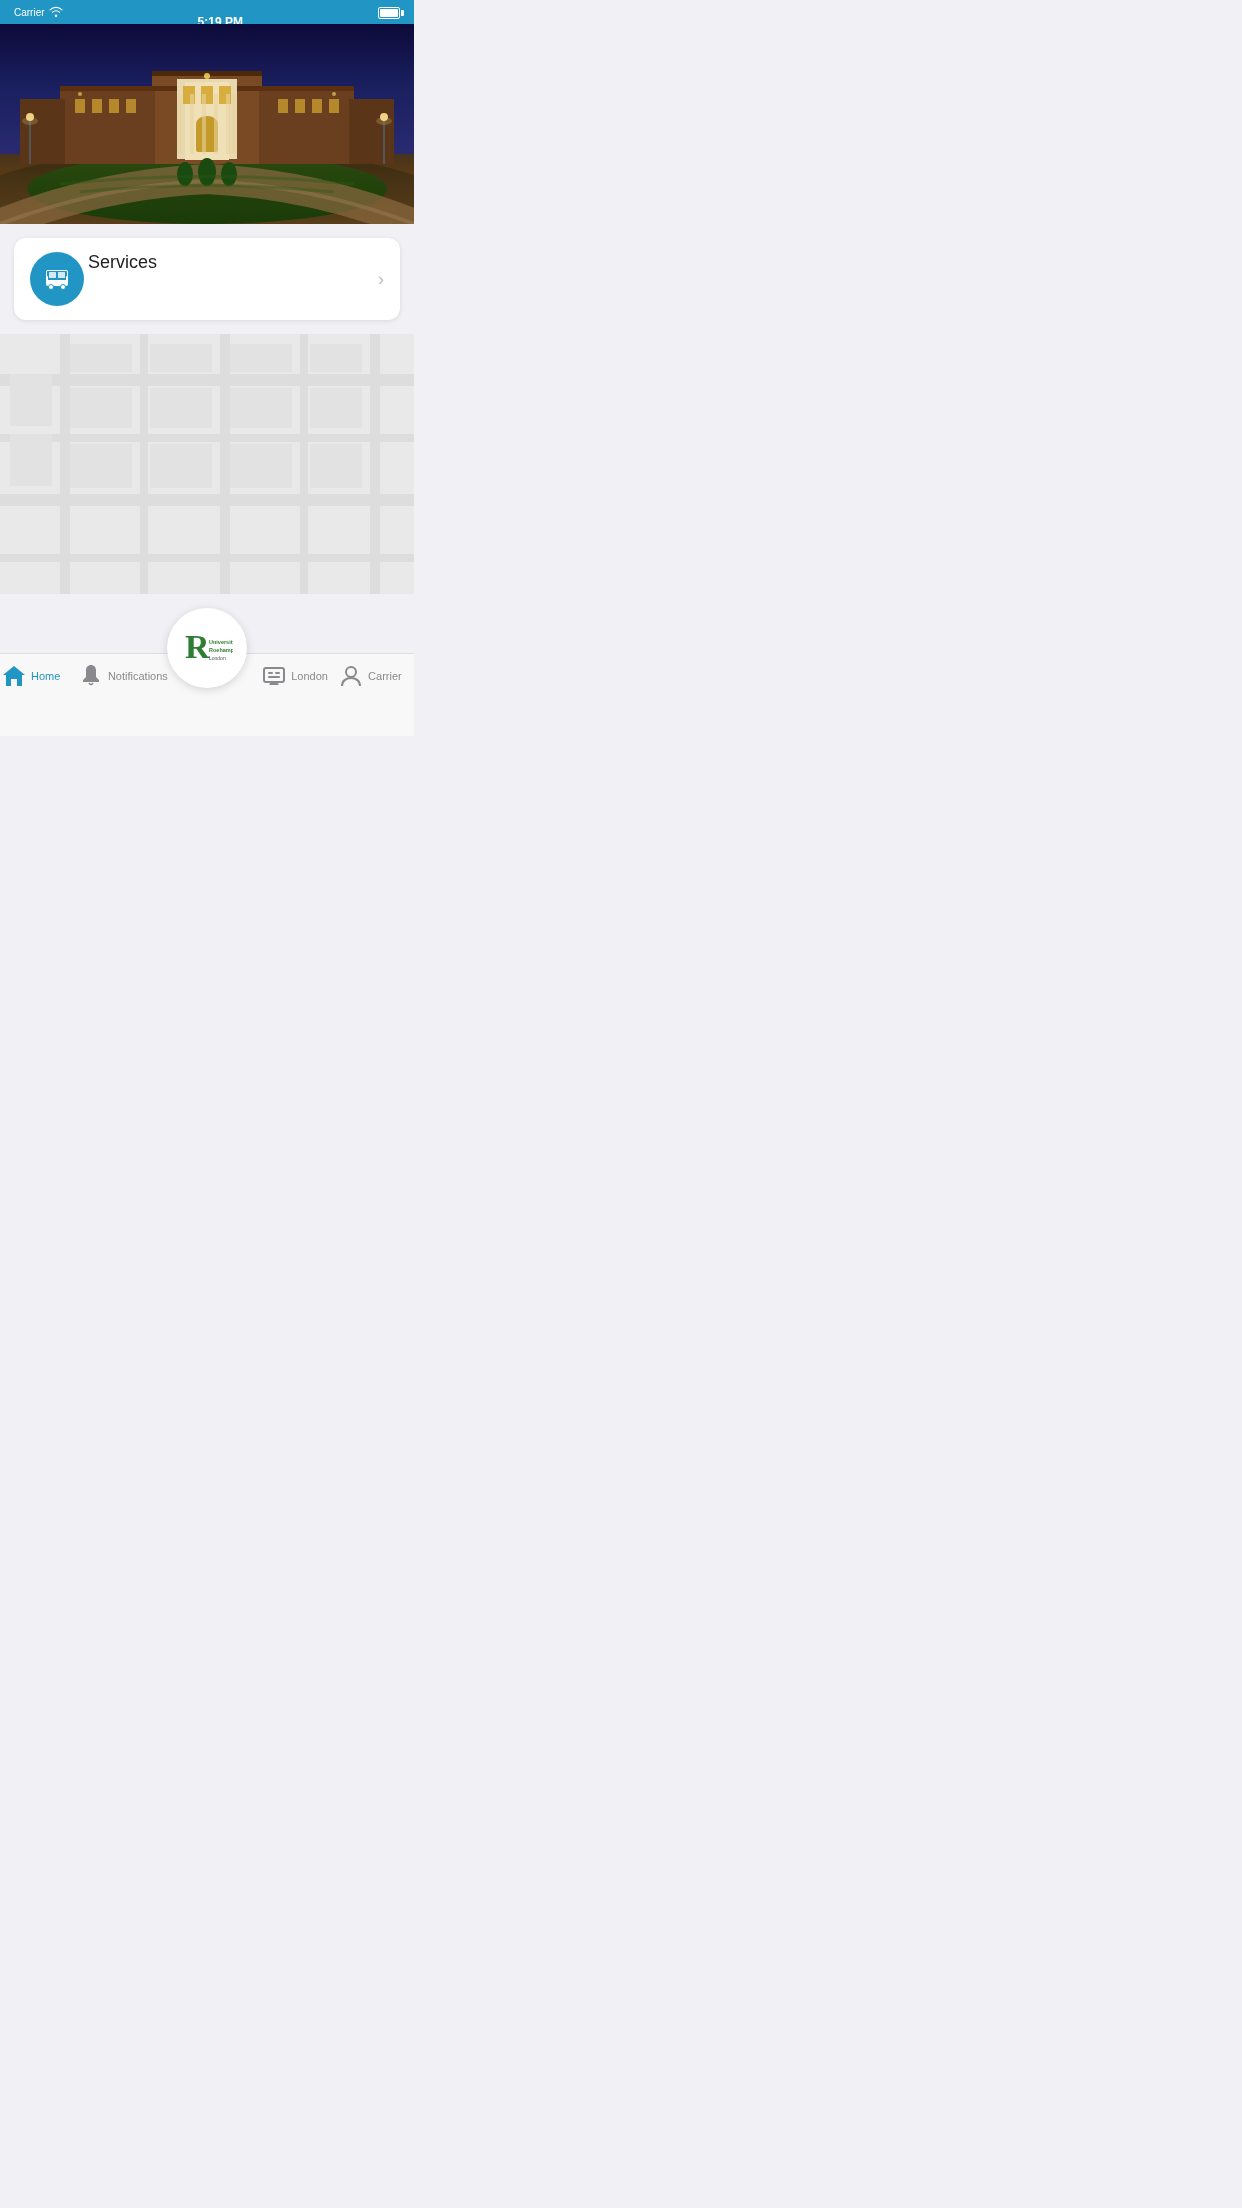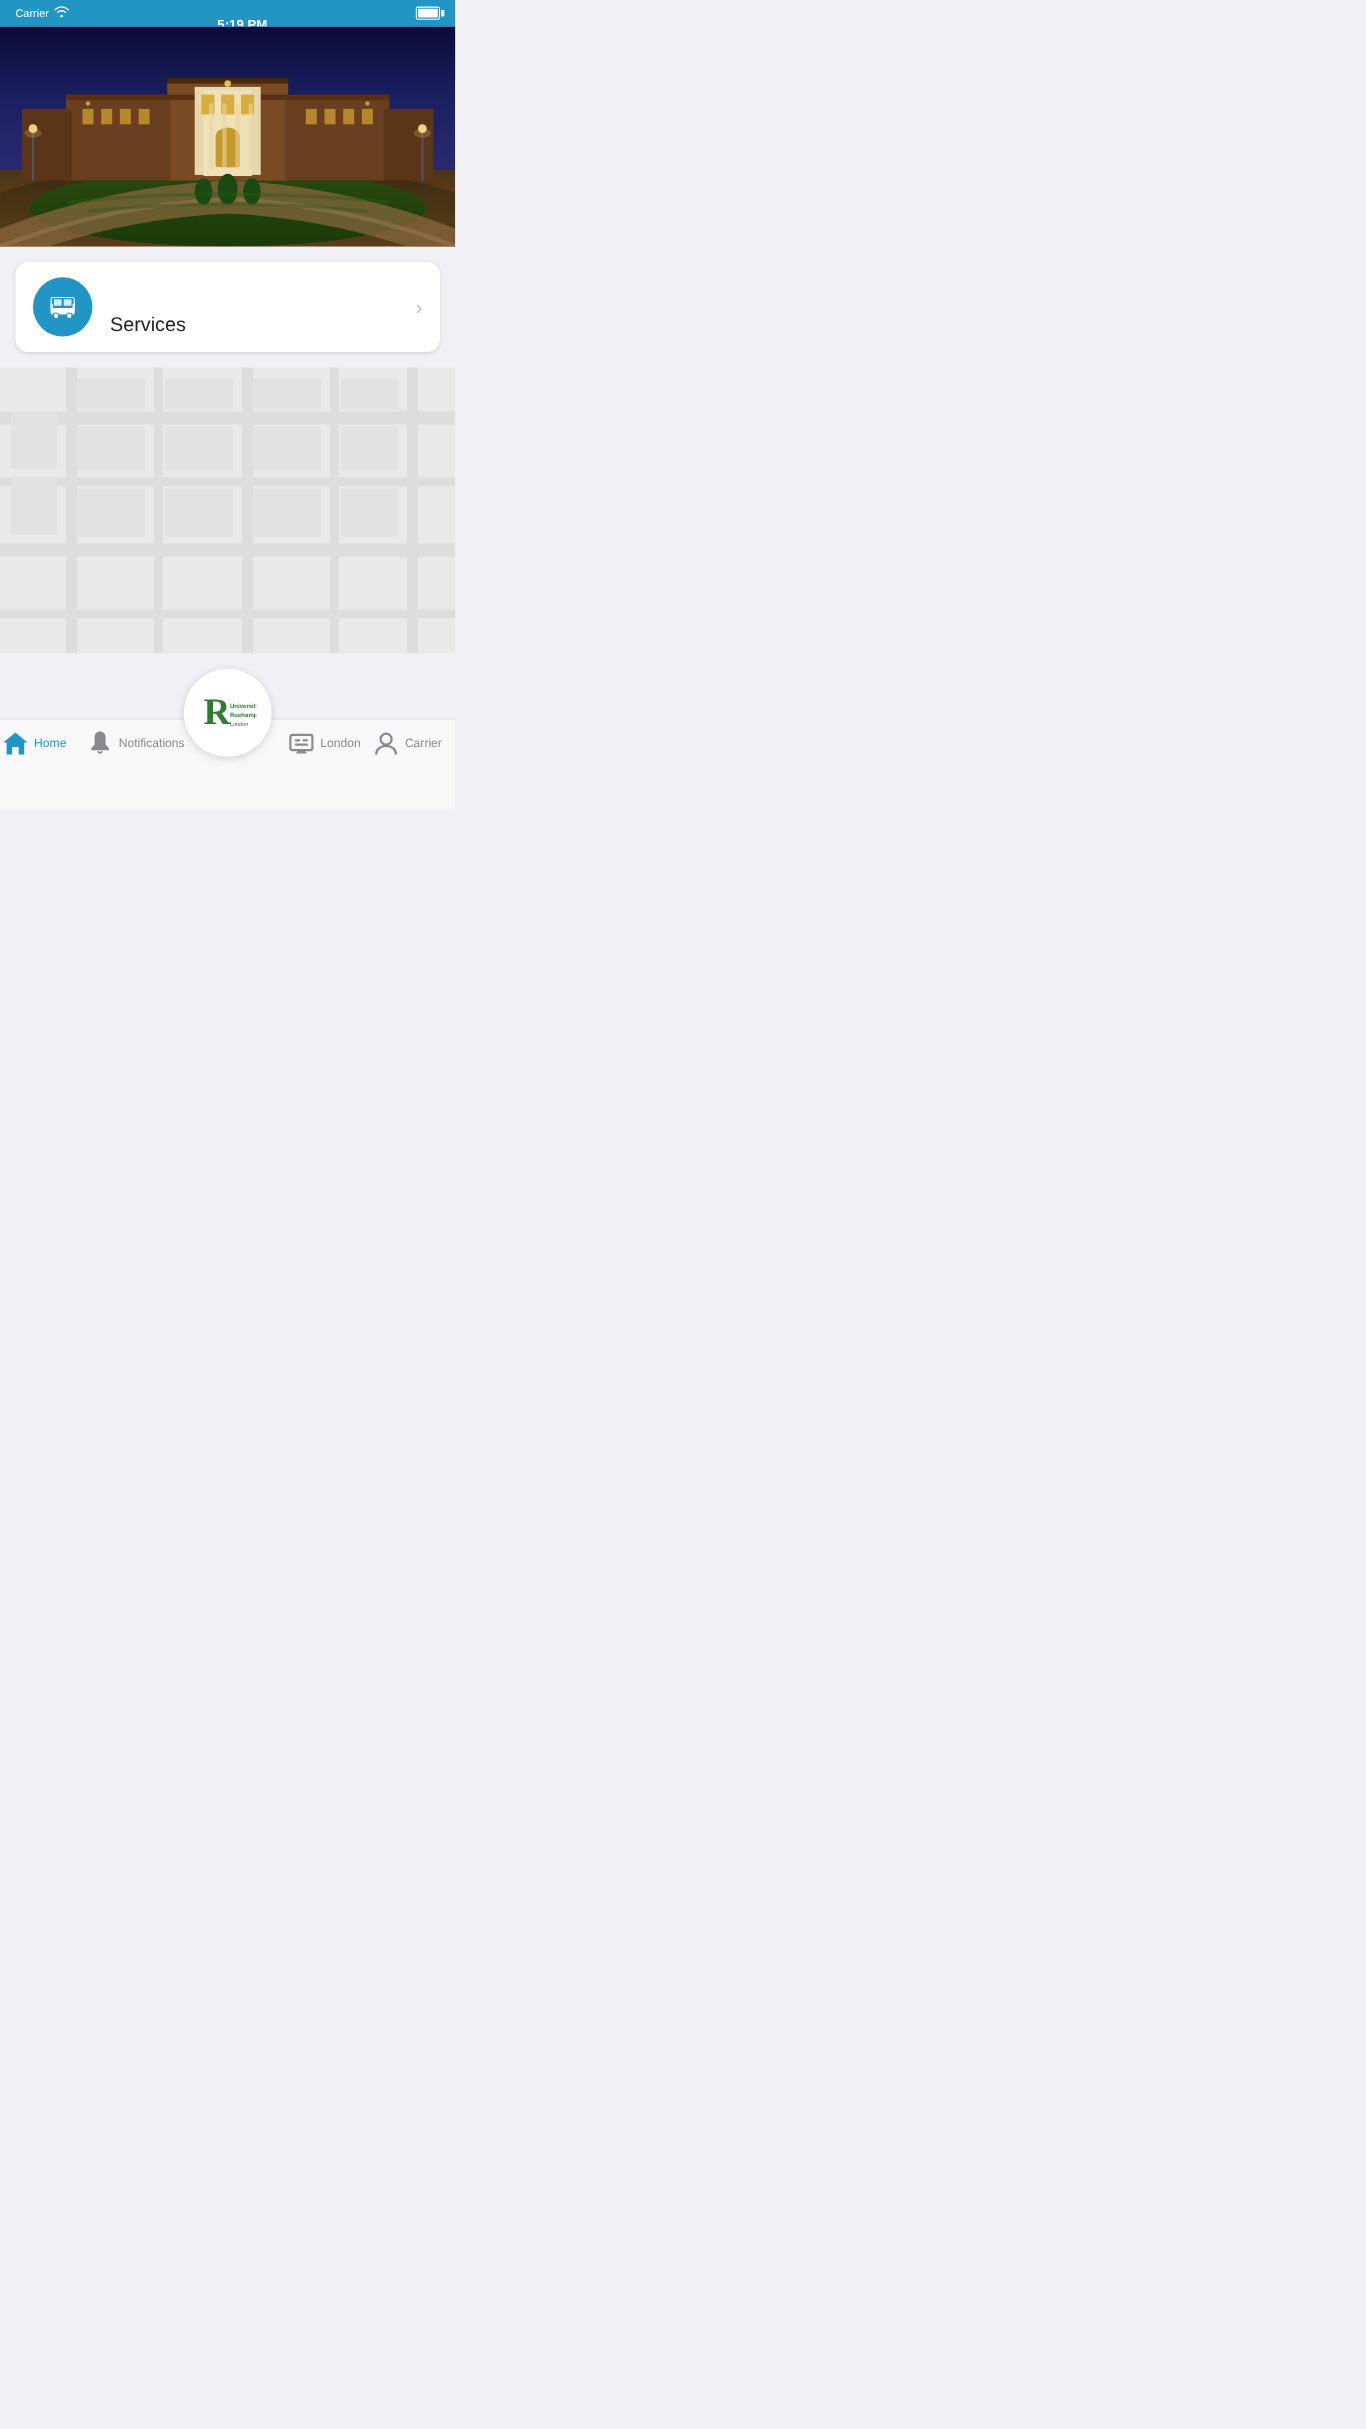--- a/index.html
+++ b/index.html
@@ -106,22 +106,22 @@
       border-radius: 12px;
       padding: 14px 16px;
       display: flex;
       align-items: center;
       justify-content: space-between;
       box-shadow: 0 1px 4px rgba(0,0,0,0.1);
       cursor: pointer;
     }
     .services-left {
       display: flex;
-      align-items: flex-end;
-      gap: 16px;
+      align-items: flex-start;
+      gap: 4px;
     }
     .services-icon-circle {
       width: 54px;
       height: 54px;
       background: #2196c4;
       border-radius: 50%;
       display: flex;
       align-items: center;
       justify-content: center;
       flex-shrink: 0;

